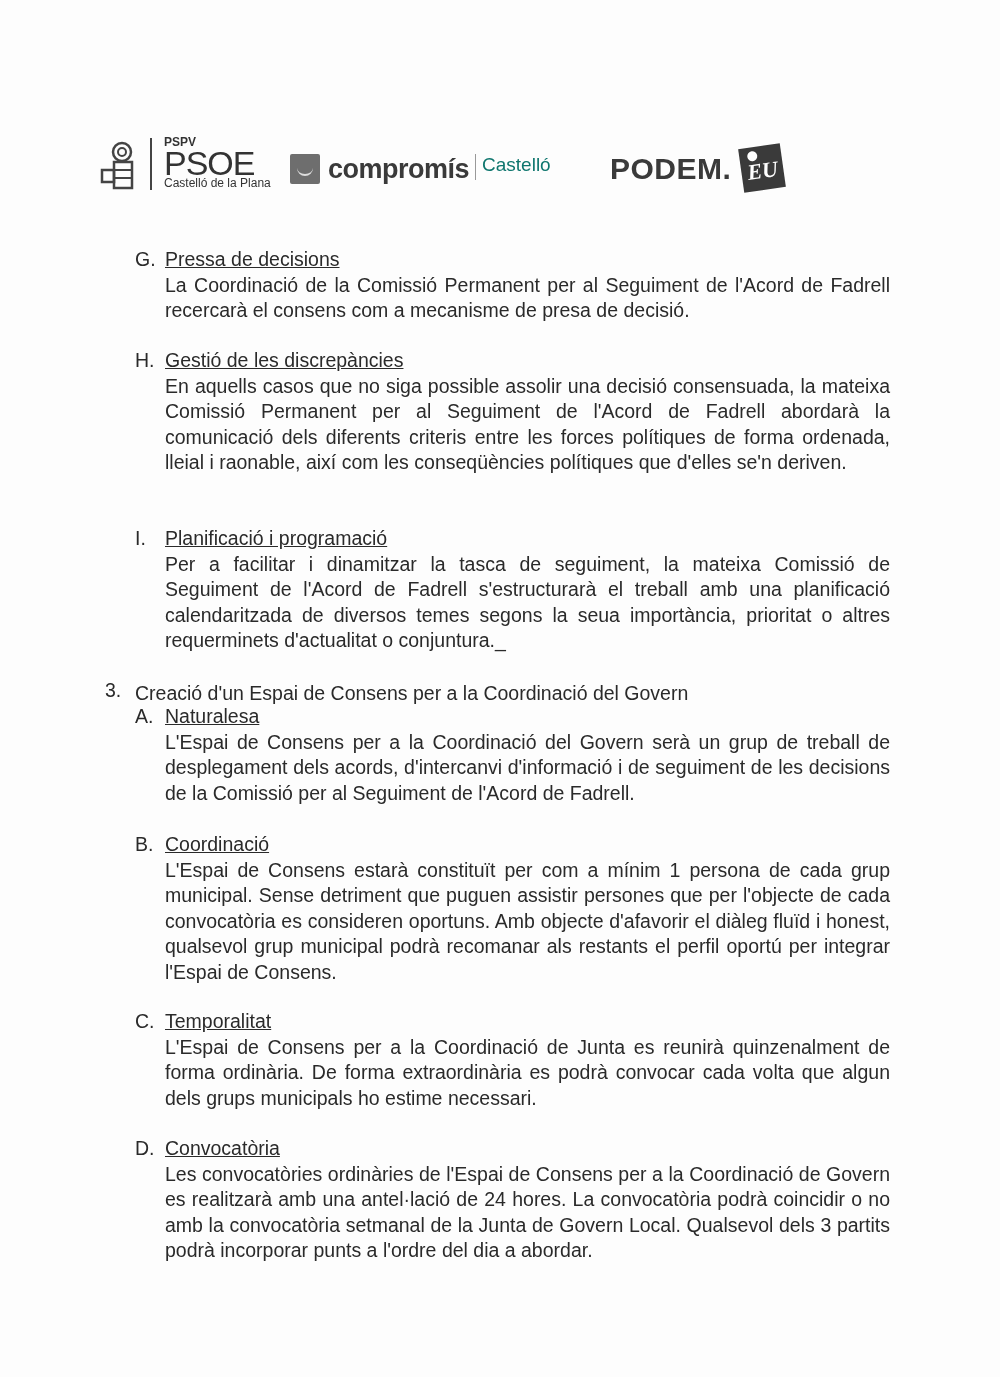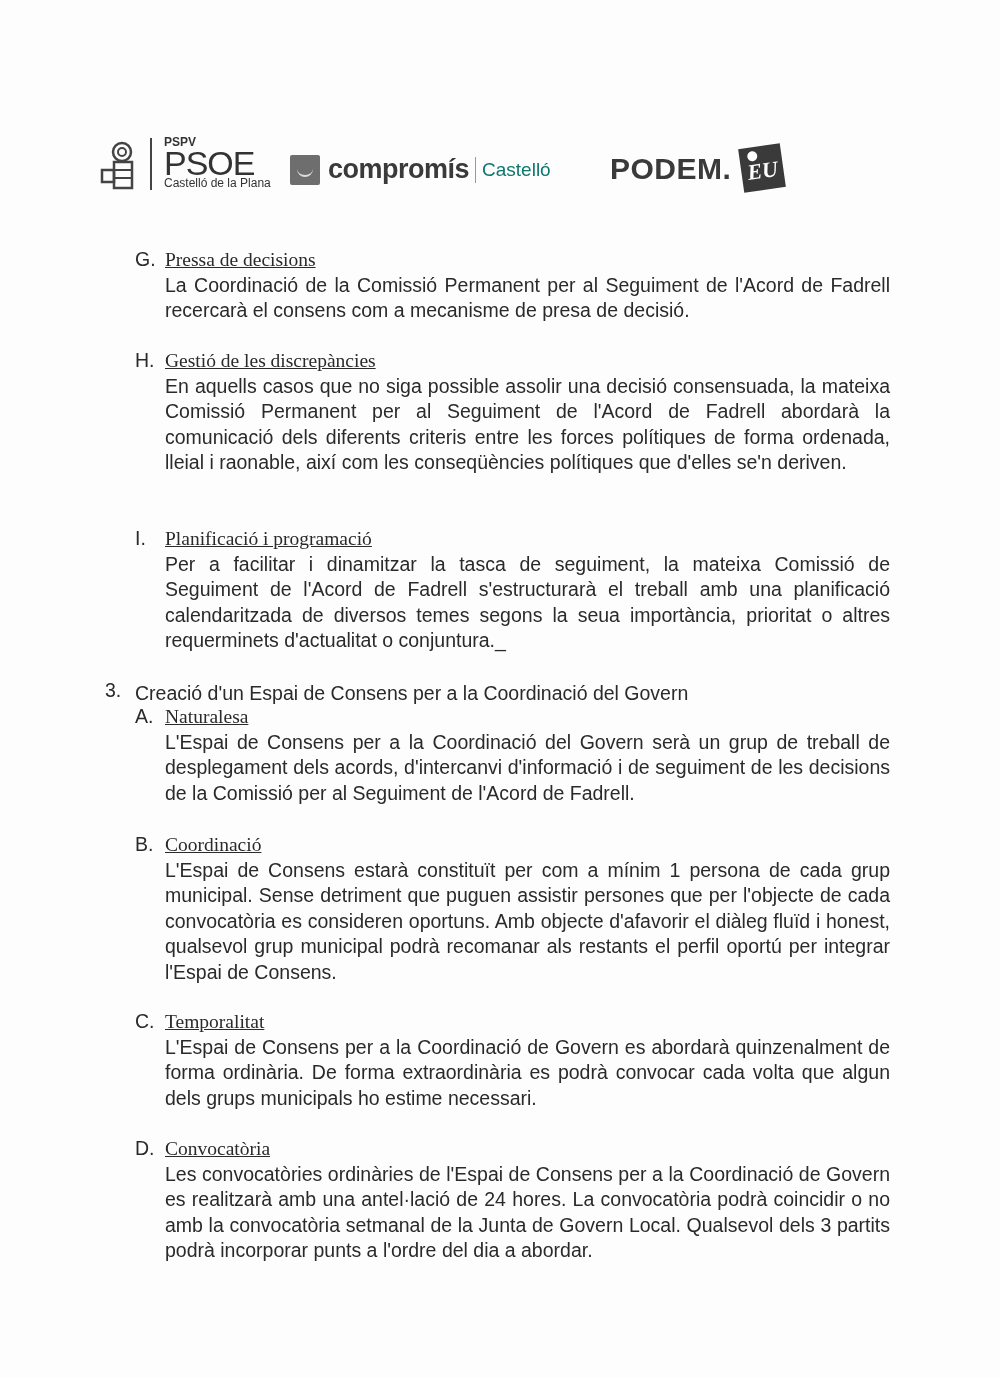--- a/index.html
+++ b/index.html
@@ -7,36 +7,36 @@
     width:1000px; height:1377px; background:#fdfdfd; position:relative; overflow:hidden;
     font-family:"Liberation Sans", sans-serif; color:#222;
   }
   .header { position:absolute; top:100px; left:100px; width:700px; height:70px;margin-top:32px; }
   .psoe-rose { position:absolute; left:0; top:8px; width:36px; height:52px; }
   .psoe-divider { position:absolute; left:50px; top:6px; width:2px; height:52px; background:#444; }
   .psoe-text { position:absolute; left:64px; top:4px; }
   .psoe-small { font-weight:bold; font-size:12px; color:#333; line-height:12px; }
   .psoe-big { font-weight:normal; font-size:34px; color:#333; line-height:30px; letter-spacing:-1px; }
   .psoe-sub { font-size:12px; color:#333; line-height:10px; }
-  .compromis { position:absolute; left:190px; top:22px; display:flex; align-items:center; }
+  .compromis { position:absolute; left:190px; top:22px; display:flex; }
   .compromis-box { width:30px; height:30px; background:#6e6e6e; position:relative; border-radius:2px; }
   .compromis-box .smile { position:absolute; left:7px; top:10px; width:16px; height:10px; border-bottom:2px solid #ddd; border-radius:0 0 10px 10px; }
   .compromis-name { font-weight:bold; font-size:27px; color:#3a3a3a; margin-left:8px; letter-spacing:-0.5px; }
   .compromis-sep { width:1px; height:26px; background:#999; margin:0 6px; }
   .compromis-city { font-size:19px; color:#0f766e; }
   .podem { position:absolute; left:510px; top:20px; display:flex; align-items:flex-start; }
   .podem-name { font-weight:bold; font-size:30px; color:#3a3a3a; letter-spacing:0.5px; }
   .eu-box { width:42px; height:44px; background:#3a3a3a; margin-left:10px; transform:rotate(-8deg); position:relative; margin-top:-6px; }
   .eu-box span { position:absolute; left:6px; top:12px; color:#fff; font-weight:bold; font-style:italic; font-size:22px; font-family:"Liberation Serif", serif; }
   .eu-box .circ { position:absolute; left:8px; top:4px; width:10px; height:10px; border-radius:50%; background:#fff; }
 
   .content { position:absolute; left:0; top:0; width:1000px; font-size:19.5px; line-height:25.5px; color:#2a2a2a; }
   .item { position:absolute; left:135px; width:755px; }
   .marker { position:absolute; left:0; top:0; width:30px; }
-  .heading { position:absolute; left:30px; top:0; text-decoration:underline;font-family:Liberation Serif, serif; }
+  .heading { position:absolute; left:30px; top:0; text-decoration:underline; }
   .body { position:absolute; left:30px; top:25.5px; width:725px; text-align:justify; text-align-last:left; }
   .section3 { position:absolute; left:105px; top:678px; width:800px; }
   .section3 .num { position:absolute; left:0; top:0; }
   .section3 .title { position:absolute; left:30px; top:3px; white-space:nowrap; }
 </style>
 </head>
 <body>
 
 <div class="header">
   <svg class="psoe-rose" viewBox="0 0 36 52">
@@ -102,21 +102,21 @@
 
   <div class="item" style="top:832px;">
     <span class="marker">B.</span>
     <span class="heading">Coordinació</span>
     <div class="body">L'Espai de Consens estarà constituït per com a mínim 1 persona de cada grup municipal. Sense detriment que puguen assistir persones que per l'objecte de cada convocatòria es consideren oportuns. Amb objecte d'afavorir el diàleg fluïd i honest, qualsevol grup municipal podrà recomanar als restants el perfil oportú per integrar l'Espai de Consens.</div>
   </div>
 
   <div class="item" style="top:1009px;">
     <span class="marker">C.</span>
     <span class="heading">Temporalitat</span>
-    <div class="body">L'Espai de Consens per a la Coordinació de Govern es abordarà quinzenalment de forma ordinària. De forma extraordinària es podrà convocar cada volta que algun dels grups municipals ho estime necessari.</div>
+    <div class="body">L'Espai de Consens per a la Coordinació de Junta es reunirà quinzenalment de forma ordinària. De forma extraordinària es podrà convocar cada volta que algun dels grups municipals ho estime necessari.</div>
   </div>
 
   <div class="item" style="top:1136px;">
     <span class="marker">D.</span>
     <span class="heading">Convocatòria</span>
     <div class="body">Les convocatòries ordinàries de l'Espai de Consens per a la Coordinació de Govern es realitzarà amb una antel·lació de 24 hores. La convocatòria podrà coincidir o no amb la convocatòria setmanal de la Junta de Govern Local. Qualsevol dels 3 partits podrà incorporar punts a l'ordre del dia a abordar.</div>
   </div>
 </div>
 
 </body></html>

